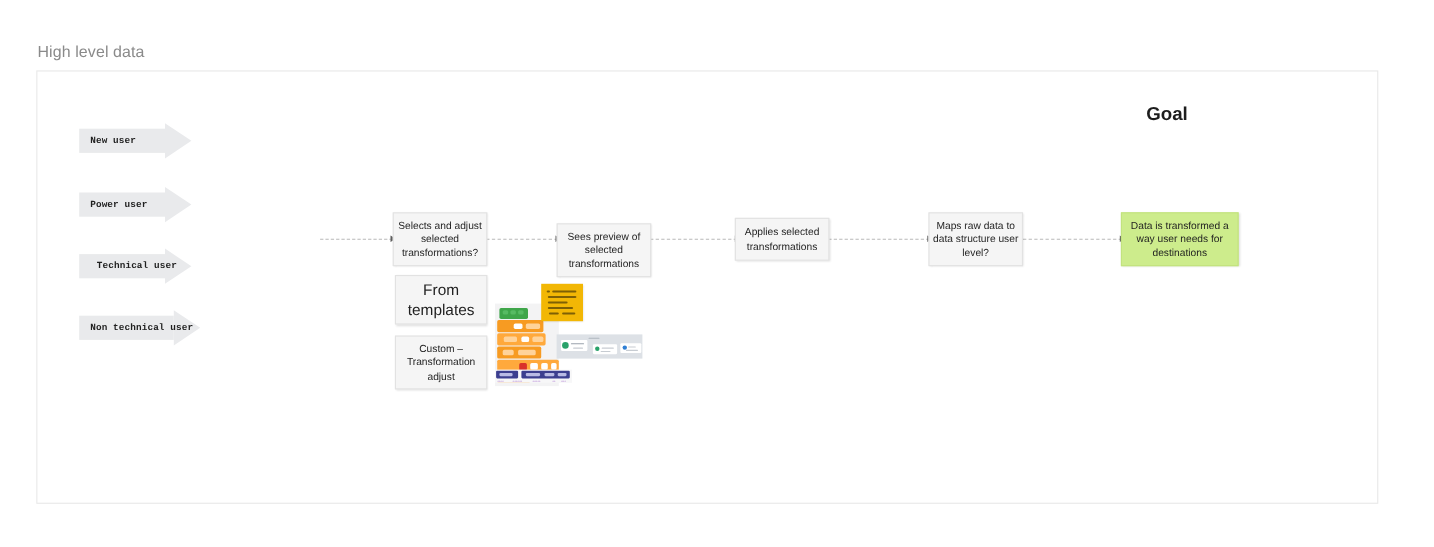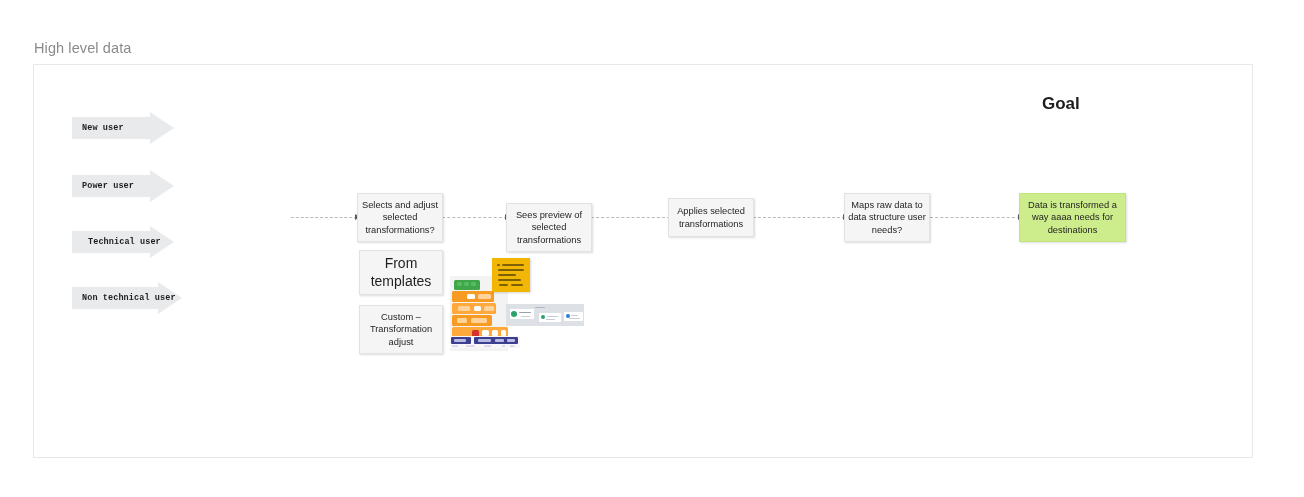--- a/index.html
+++ b/index.html
@@ -227,25 +227,25 @@
 
   <div class="node" style="left:506px; top:203px; width:86px; height:49px;">
     <span>Sees preview of selected transformations</span>
   </div>
 
   <div class="node" style="left:668px; top:198px; width:86px; height:39px;">
     <span>Applies selected transformations</span>
   </div>
 
   <div class="node" style="left:844px; top:193px; width:86px; height:49px;">
-    <span>Maps raw data to data structure user needs?</span>
+    <span>Maps raw data to data structure user level?</span>
   </div>
 
   <div class="node goal" style="left:1019px; top:193px; width:107px; height:49px;">
-    <span>Data is transformed a way aaaa needs for destinations</span>
+    <span>Data is transformed a way user needs for destinations</span>
   </div>
 
   <div class="node big-text" style="left:359px; top:250px; width:84px; height:45px;">
     <span>From templates</span>
   </div>
 
   <div class="node" style="left:359px; top:305px; width:84px; height:49px;">
     <span>Custom – Transformation adjust</span>
   </div>
 

